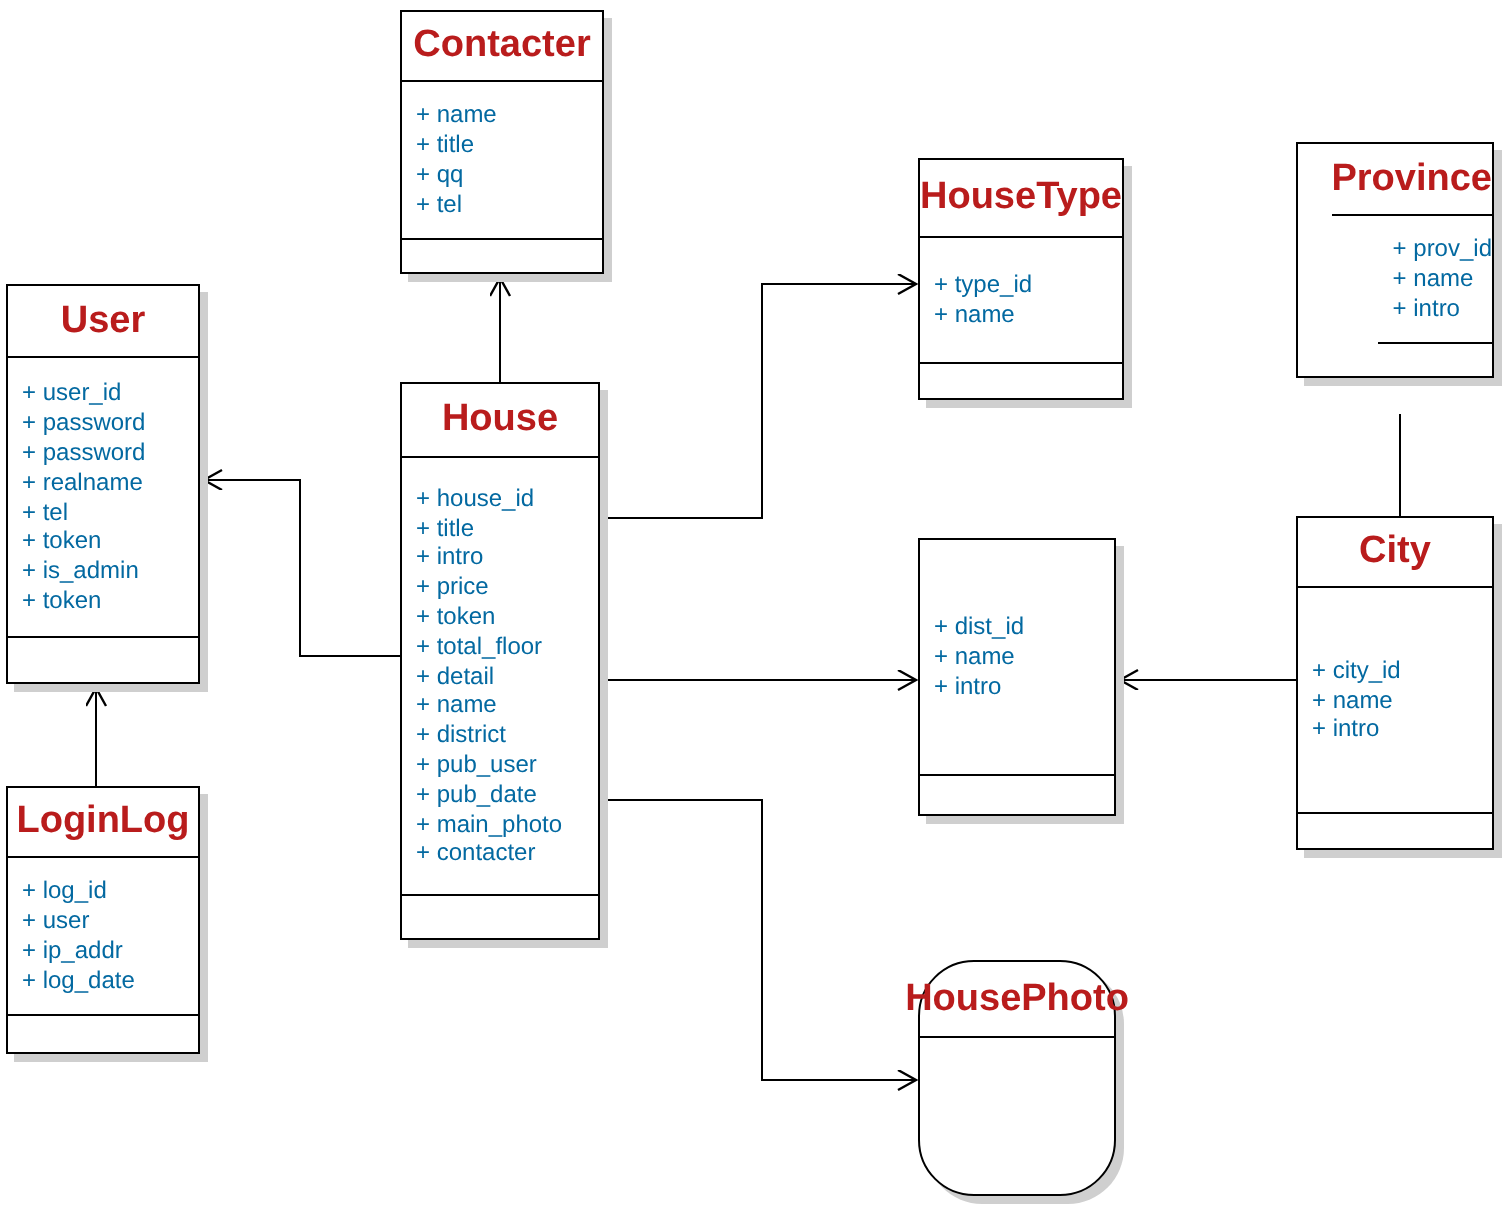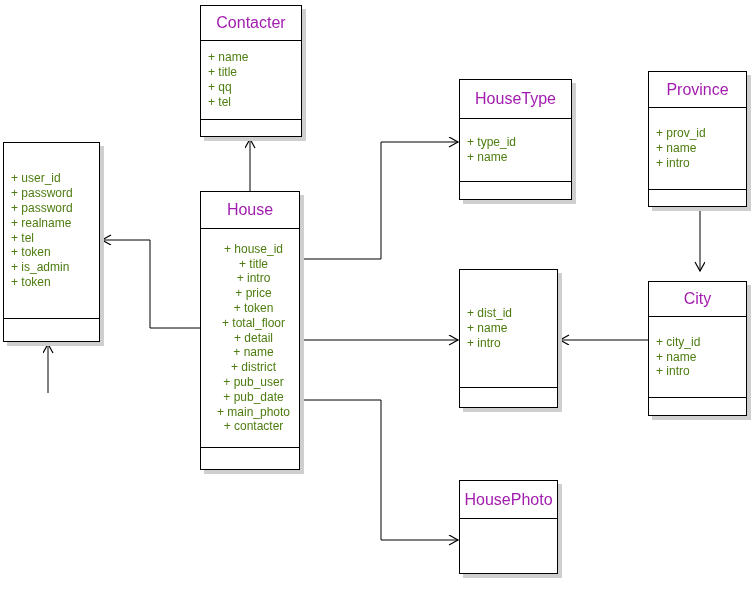--- a/index.html
+++ b/index.html
@@ -23,34 +23,34 @@
     box-shadow: 4px 4px 0 #cfcfcf;
     display: flex;
     flex-direction: column;
   }
   .entity .title {
     flex: none;
     border-bottom: 1px solid #000000;
     display: flex;
     align-items: center;
     justify-content: center;
-    font-weight: normal;
-    font-size: 16px;
-    color: #a21caf;
+    font-weight: bold;
+    font-size: 19px;
+    color: #b91c1c;
   }
   .entity .attrs {
     flex: 1 1 auto;
     border-bottom: 1px solid #000000;
     display: flex;
     flex-direction: column;
     justify-content: center;
     padding-left: 7px;
     font-size: 12px;
     line-height: 14.8px;
-    color: #4d7c0f;
+    color: #0369a1;
     overflow: hidden;
   }
   .entity .ops {
     flex: none;
     background: #ffffff;
   }
   svg.edges {
     position: absolute;
     left: 0;
     top: 0;
@@ -89,90 +89,101 @@
     <div class="attrs">
       <div>+ name</div>
       <div>+ title</div>
       <div>+ qq</div>
       <div>+ tel</div>
     </div>
     <div class="ops" style="height:16px;"></div>
   </div>
 
   <div class="entity" style="left:3px; top:142px; width:97px; height:200px;">
+    <div class="title" style="height:35px;">User</div>
     <div class="attrs">
       <div>+ user_id</div>
       <div>+ password</div>
       <div>+ password</div>
       <div>+ realname</div>
       <div>+ tel</div>
       <div>+ token</div>
       <div>+ is_admin</div>
       <div>+ token</div>
     </div>
     <div class="ops" style="height:22px;"></div>
   </div>
 
-  <div class="entity" style="left:200px; top:191px; width:100px; height:279px;text-align:center;">
+  <div class="entity" style="left:200px; top:191px; width:100px; height:279px;">
     <div class="title" style="height:36px;">House</div>
     <div class="attrs">
       <div>+ house_id</div>
       <div>+ title</div>
       <div>+ intro</div>
       <div>+ price</div>
       <div>+ token</div>
       <div>+ total_floor</div>
       <div>+ detail</div>
       <div>+ name</div>
       <div>+ district</div>
       <div>+ pub_user</div>
       <div>+ pub_date</div>
       <div>+ main_photo</div>
       <div>+ contacter</div>
     </div>
     <div class="ops" style="height:21px;"></div>
   </div>
 
-  <div class="entity" style="left:459px; top:79px; width:113px; height:121px;">
+  <div class="entity" style="left:459px; top:79px; width:103px; height:121px;">
     <div class="title" style="height:38px;">HouseType</div>
     <div class="attrs">
       <div>+ type_id</div>
       <div>+ name</div>
     </div>
     <div class="ops" style="height:17px;"></div>
   </div>
 
-  <div class="entity" style="left:648px; top:71px; width:99px; height:136px;">
+  <div class="entity" style="left:648px; top:71px; width:99px; height:118px;align-items:flex-end;">
     <div class="title" style="height:35px;">Province</div>
     <div class="attrs">
       <div>+ prov_id</div>
       <div>+ name</div>
       <div>+ intro</div>
     </div>
     <div class="ops" style="height:16px;"></div>
   </div>
 
   <div class="entity" style="left:459px; top:269px; width:99px; height:139px;">
     <div class="attrs">
       <div>+ dist_id</div>
       <div>+ name</div>
       <div>+ intro</div>
     </div>
     <div class="ops" style="height:19px;"></div>
   </div>
 
-  <div class="entity" style="left:648px; top:281px; width:99px; height:135px;">
+  <div class="entity" style="left:648px; top:258px; width:99px; height:167px;">
     <div class="title" style="height:34px;">City</div>
     <div class="attrs">
       <div>+ city_id</div>
       <div>+ name</div>
       <div>+ intro</div>
     </div>
     <div class="ops" style="height:17px;"></div>
   </div>
 
+  <div class="entity" style="left:3px; top:393px; width:97px; height:134px;">
+    <div class="title" style="height:34px;">LoginLog</div>
+    <div class="attrs">
+      <div>+ log_id</div>
+      <div>+ user</div>
+      <div>+ ip_addr</div>
+      <div>+ log_date</div>
+    </div>
+    <div class="ops" style="height:18px;"></div>
+  </div>
 
-  <div class="entity" style="left:459px; top:480px; width:99px; height:94px;">
+  <div class="entity" style="left:459px; top:480px; width:99px; height:118px;border-radius:28px;">
     <div class="title" style="height:37px;">HousePhoto</div>
     <div class="ops" style="height:17px;"></div>
   </div>
 
 </div>
 
 </body></html>

